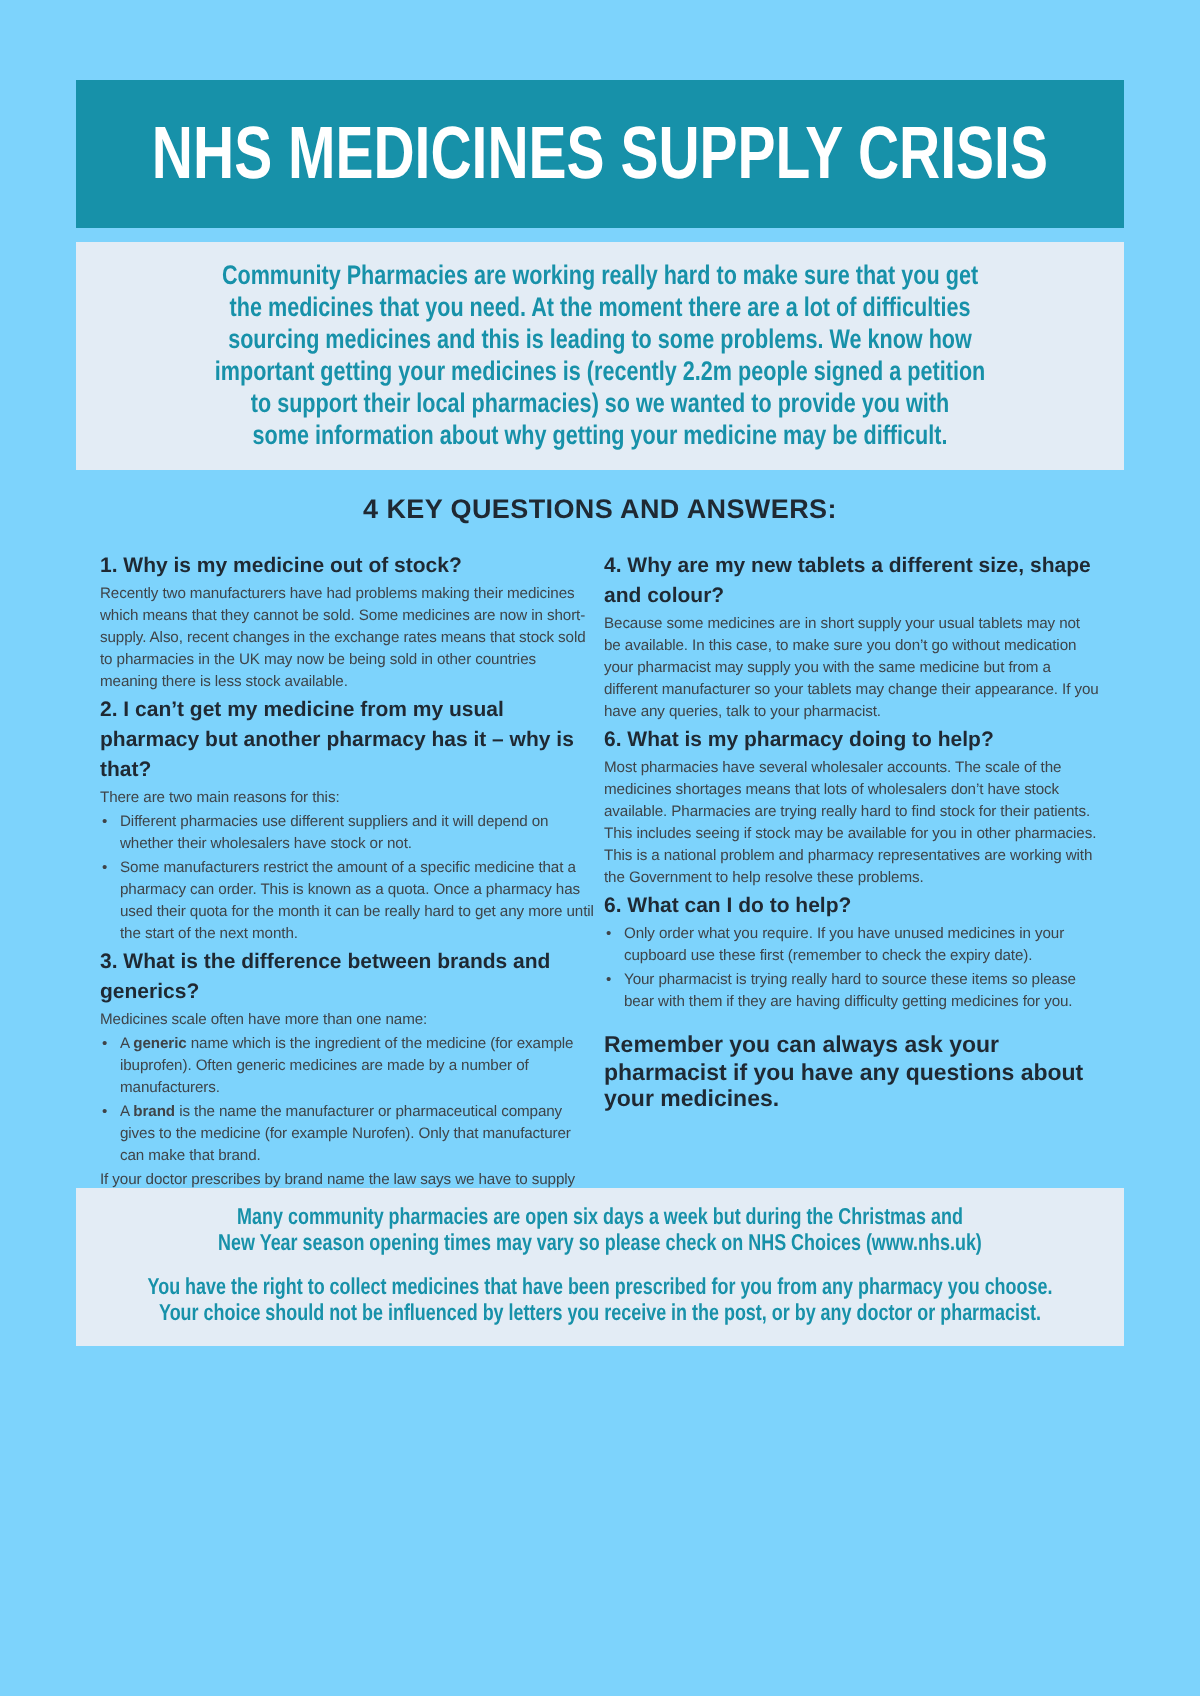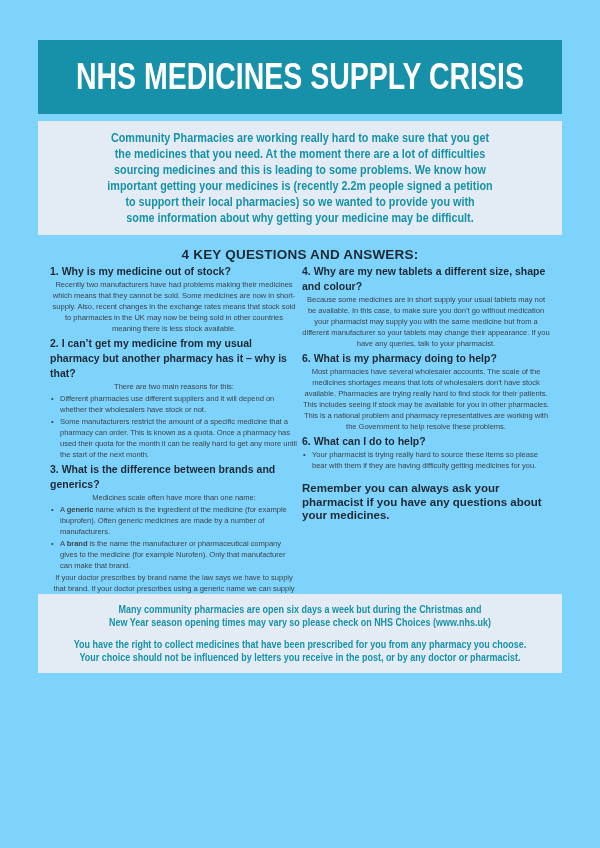--- a/index.html
+++ b/index.html
@@ -33,30 +33,30 @@
     margin:0;flex:none;width:660px;transform:scaleX(.8);transform-origin:center;
     text-align:center;color:var(--teal);font-weight:bold;font-size:13.5px;line-height:16px;
   }
   
   .qa-heading{
     position:absolute;left:0;top:247px;width:100%;margin:0;text-align:center;
     font-size:13.5px;font-weight:bold;color:var(--navy);letter-spacing:.2px;
   }
   
   .columns{
-    position:absolute;left:50px;top:264px;width:500px;
+    position:absolute;left:50px;top:276px;width:500px;
     display:flex;gap:4px;
   }
   .col{flex:1;min-width:0;}
   .q{margin:0 0 2px;}
   .q h3{
     margin:0;font-size:10.5px;line-height:15px;color:var(--navy);font-weight:bold;
   }
   .q p{
-    margin:0 0 1px;font-size:7.6px;line-height:11px;color:var(--body);letter-spacing:-.05px;text-align:center;
+    margin:0 0 1px;font-size:7.6px;line-height:11px;color:var(--body);letter-spacing:-.05px;
   }
   .q ul{margin:0 0 1px;padding:0;list-style:none;}
   .q li{
     position:relative;padding-left:10px;margin:0 0 1px;
     font-size:7.6px;line-height:11px;color:var(--body);letter-spacing:-.05px;
   }
   .q li::before{content:"\2022";position:absolute;left:1px;top:0;color:var(--body);}
   .reminder{
     margin:11px 0 0;font-size:11.5px;line-height:13.5px;font-weight:bold;color:var(--navy);
   }
@@ -124,20 +124,21 @@
       </article>
 
       <article class="q">
         <h3>6. What is my pharmacy doing to help?</h3>
         <p>Most pharmacies have several wholesaler accounts. The scale of the medicines shortages means that lots of wholesalers don’t have stock available. Pharmacies are trying really hard to find stock for their patients. This includes seeing if stock may be available for you in other pharmacies. This is a national problem and pharmacy representatives are working with the Government to help resolve these problems.</p>
       </article>
 
       <article class="q">
         <h3>6. What can I do to help?</h3>
         <ul>
+          <li>Only order what you require. If you have unused medicines in your cupboard use these first (remember to check the expiry date).</li>
           <li>Your pharmacist is trying really hard to source these items so please bear with them if they are having difficulty getting medicines for you.</li>
         </ul>
       </article>
 
       <p class="reminder">Remember you can always ask your pharmacist if you have any questions about your medicines.</p>
 
     </div>
   </div>
 
   <section class="footer-box">

